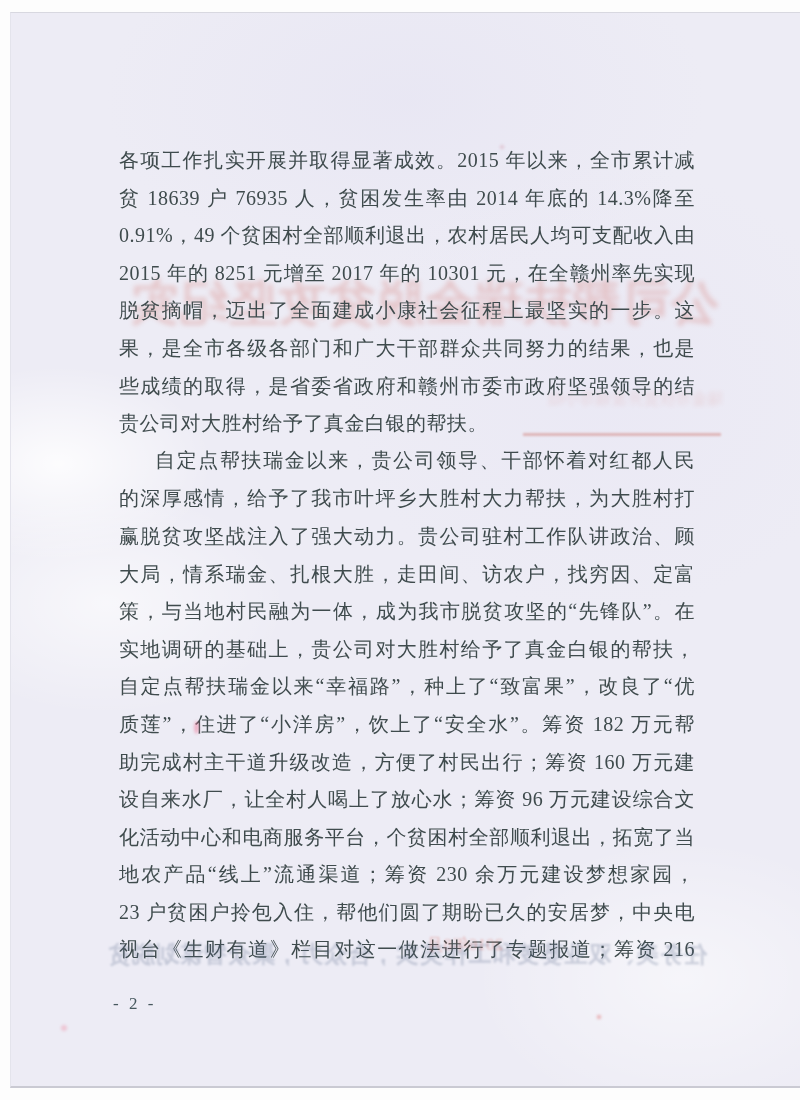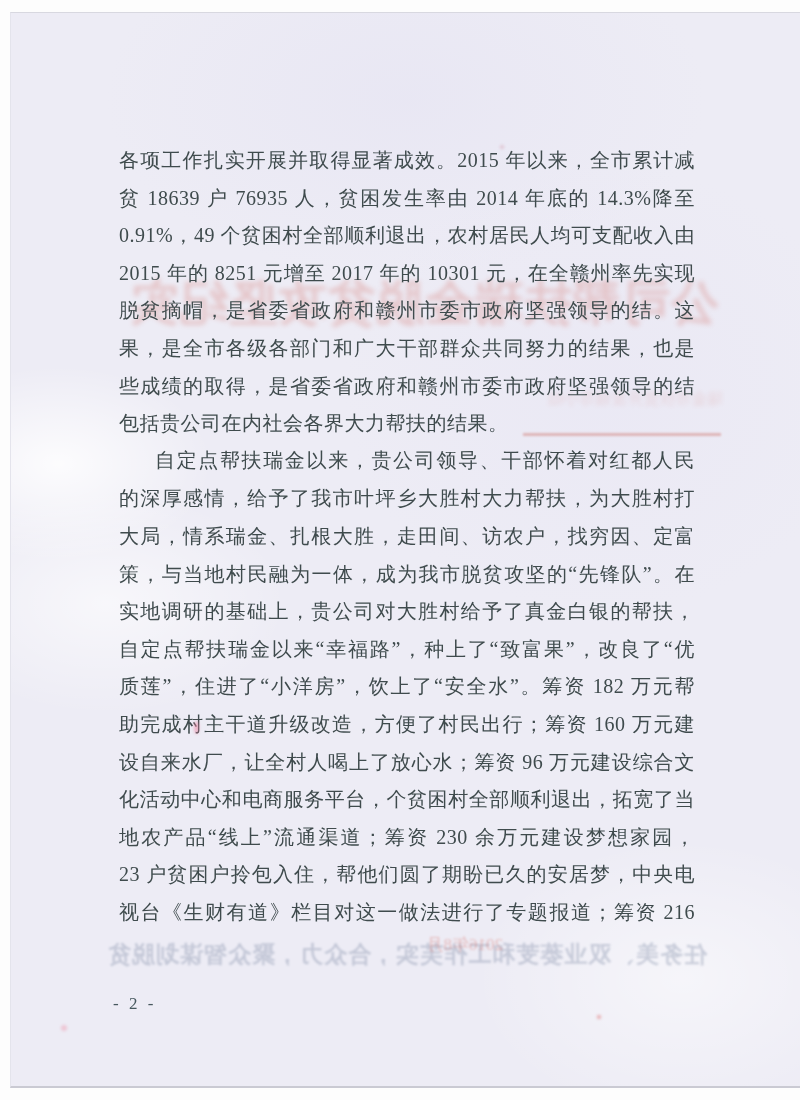--- a/index.html
+++ b/index.html
@@ -81,26 +81,27 @@
 
   <div class="ghost-red-frag">瑞金市扶贫开发领导小组</div>
 
   <div class="ghost-red-line"></div>
 
   <div class="textblock">
       <div class="line">各项工作扎实开展并取得显著成效。2015 年以来，全市累计减</div>
       <div class="line">贫 18639 户 76935 人，贫困发生率由 2014 年底的 14.3%降至</div>
       <div class="line">0.91%，49 个贫困村全部顺利退出，农村居民人均可支配收入由</div>
       <div class="line">2015 年的 8251 元增至 2017 年的 10301 元，在全赣州率先实现</div>
-      <div class="line">脱贫摘帽，是省委省政府和赣州市委市政府坚强领导的结。这</div>
+      <div class="line">脱贫摘帽，迈出了全面建成小康社会征程上最坚实的一步。这</div>
       <div class="line">果，是全市各级各部门和广大干部群众共同努力的结果，也是</div>
       <div class="line">些成绩的取得，是省委省政府和赣州市委市政府坚强领导的结</div>
-      <div class="line no-just">包括贵公司在内社会各界大力帮扶的结果。</div>
+      <div class="line no-just">贵公司对大胜村给予了真金白银的帮扶。</div>
       <div class="line indent">自定点帮扶瑞金以来，贵公司领导、干部怀着对红都人民</div>
       <div class="line">的深厚感情，给予了我市叶坪乡大胜村大力帮扶，为大胜村打</div>
+      <div class="line">赢脱贫攻坚战注入了强大动力。贵公司驻村工作队讲政治、顾</div>
       <div class="line">大局，情系瑞金、扎根大胜，走田间、访农户，找穷因、定富</div>
       <div class="line">策，与当地村民融为一体，成为我市脱贫攻坚的“先锋队”。在</div>
       <div class="line">实地调研的基础上，贵公司对大胜村给予了真金白银的帮扶，</div>
       <div class="line">自定点帮扶瑞金以来“幸福路”，种上了“致富果”，改良了“优</div>
       <div class="line">质莲”，住进了“小洋房”，饮上了“安全水”。筹资 182 万元帮</div>
       <div class="line">助完成村主干道升级改造，方便了村民出行；筹资 160 万元建</div>
       <div class="line">设自来水厂，让全村人喝上了放心水；筹资 96 万元建设综合文</div>
       <div class="line">化活动中心和电商服务平台，个贫困村全部顺利退出，拓宽了当</div>
       <div class="line">地农产品“线上”流通渠道；筹资 230 余万元建设梦想家园，</div>
       <div class="line">23 户贫困户拎包入住，帮他们圆了期盼已久的安居梦，中央电</div>

